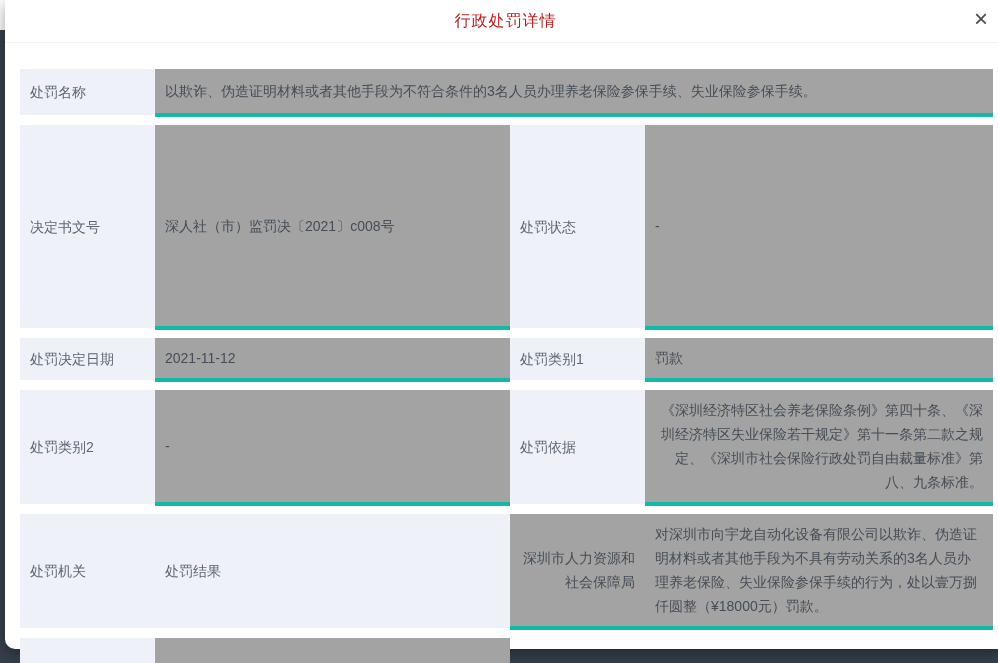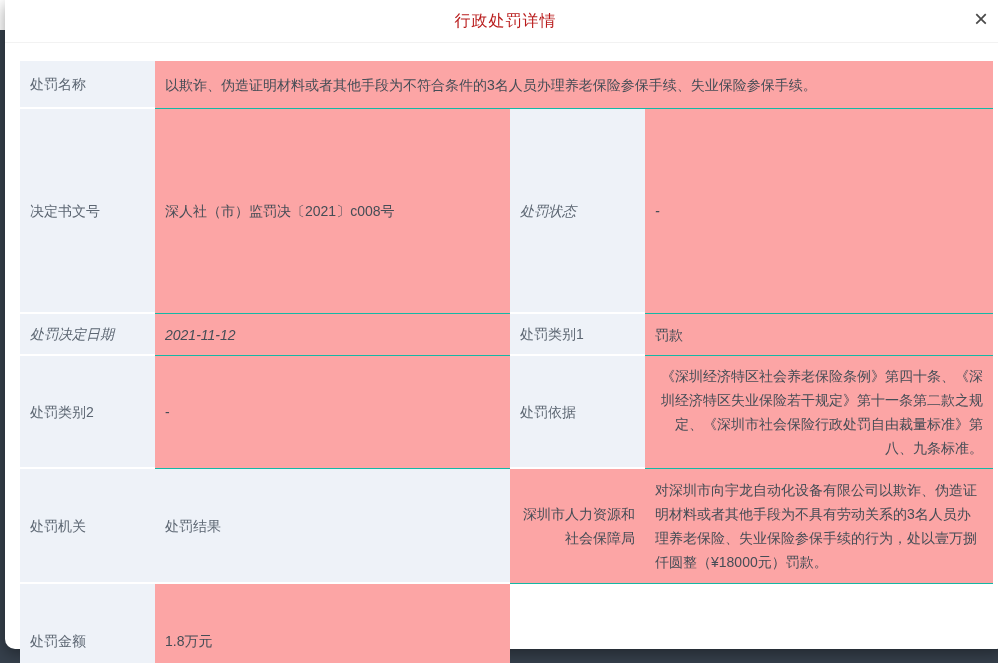--- a/index.html
+++ b/index.html
@@ -27,37 +27,37 @@
     display:flex;align-items:center;justify-content:center;
     font-size:24px;font-weight:300;color:#4a4a4a;cursor:pointer;line-height:1;
     background:none;border:none;padding:0;
   }
   .detail-table{
     margin:18px 0 0 15px;width:973px;
     display:grid;
     grid-template-columns:135px 355px 135px 348px;
     font-size:14px;
   }
-  .cell{box-sizing:border-box;}
+  .cell{box-sizing:border-box;margin-top:8px;}
   .cell-label{
     background:#eef2f8;color:#5c6672;
     display:flex;align-items:center;
     padding:8px 10px;line-height:22px;
     border-bottom:2px solid #ffffff;
   }
   .cell-value{
-    color:#454d56;background:#fca5a5;
+    color:#454d56;background:#a3a3a3;
     display:flex;align-items:center;
     padding:8px 10px 8px 10px;line-height:24px;
-    border-bottom:1px solid #14b8a6;
+    border-bottom:4px solid #14b8a6;
   }
   .span3{grid-column:2 / 5;}
   .r1{min-height:48px;}
   .r2{min-height:205px;}
-  .r3{min-height:42px;font-style:italic;}
+  .r3{min-height:42px;}
   .r4{min-height:41px;}
   .r5{min-height:113px;text-align:right;}
   .r6{min-height:115px;}
 </style>
 </head>
 <body>
 
 <div class="backdrop-sliver"></div>
 
 <div class="modal">

